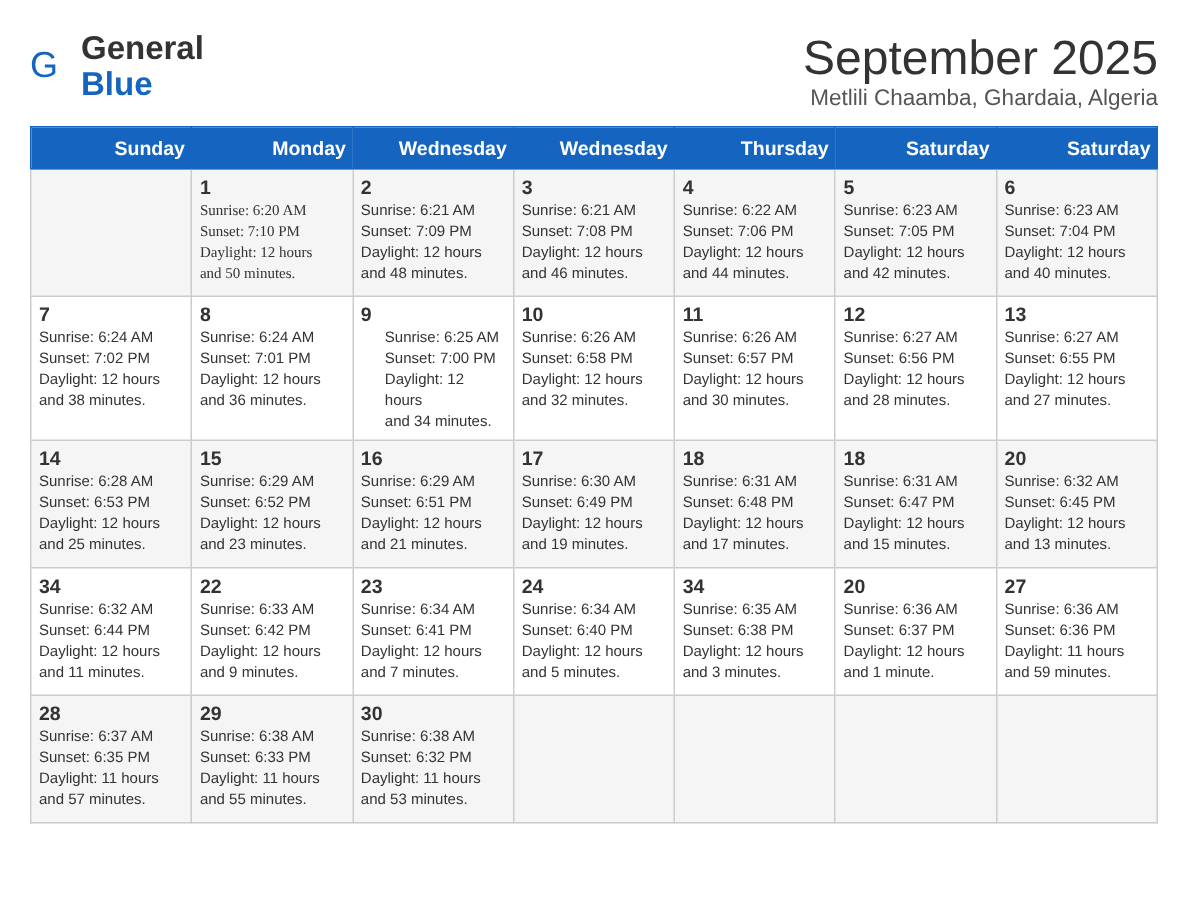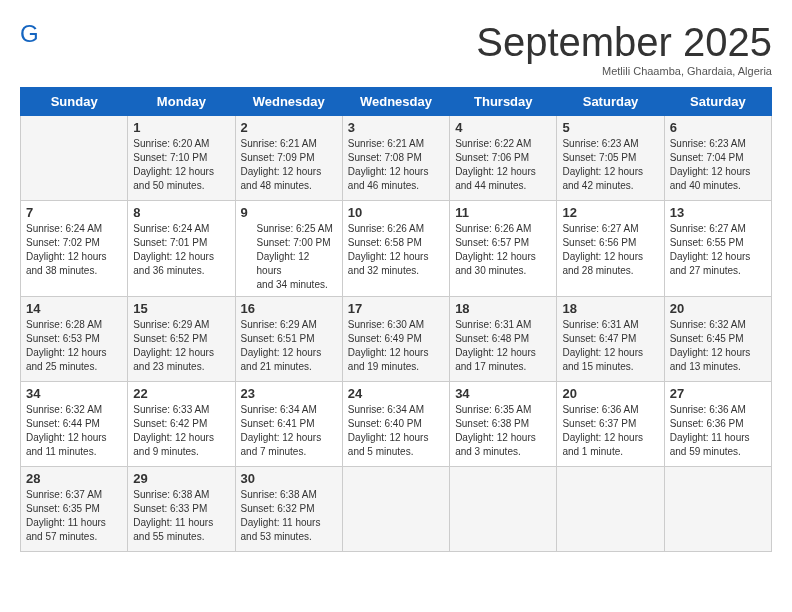--- a/index.html
+++ b/index.html
@@ -29,40 +29,40 @@
     .logo-blue { color: #1565C0; }
     .logo-icon {
       width: 30px;
       height: 30px;
       margin-right: 4px;
     }
     .title-area {
       text-align: right;
     }
     .month-title {
-      font-size: 40px;
+      font-size: 32px;
       font-weight: normal;
       color: #333;
     }
     .subtitle {
-      font-size: 11px;
+      font-size: 15px;
       color: #555;
     }
     table {
       width: 100%;
       border-collapse: collapse;
       table-layout: fixed;
     }
     thead tr th {
       background-color: #1565C0;
       color: #fff;
       font-size: 13px;
       font-weight: bold;
       padding: 6px 4px;
-      text-align: center;
+      text-align: right;
       border: 1px solid #1565C0;
     }
     tbody tr td {
       vertical-align: top;
       border: 1px solid #ccc;
       padding: 4px 5px;
       font-size: 10.5px;
       color: #333;
       height: 85px;
     }
@@ -84,20 +84,24 @@
     }
   </style>
 </head>
 <body>
 
 <div class="header-area">
   <div class="logo">
     <svg class="logo-icon" viewBox="0 0 30 30">
       <text x="0" y="22" font-size="24" fill="#1565C0">G</text>
     </svg>
+    <div class="logo-text">
+      <span class="logo-general">General</span><br>
+      <span class="logo-blue">Blue</span>
+    </div>
   </div>
   <div class="title-area">
     <div class="month-title">September 2025</div>
     <div class="subtitle">Metlili Chaamba, Ghardaia, Algeria</div>
   </div>
 </div>
 
 <table>
   <thead>
     <tr id="days-header">
@@ -108,21 +112,21 @@
         <th>Thursday</th>
         <th>Saturday</th>
         <th>Saturday</th>
       </tr>
   </thead>
   <tbody id="calendar-body">
       <tr>
         <td></td>
         <td>
           <span class="day-number">1</span>
-          <div class="cell-content" style="white-space: pre-line;">Sunrise: 6:20 AM
+          <div class="cell-content" style="white-space: pre-line; font-family: Liberation Serif, serif;">Sunrise: 6:20 AM
 Sunset: 7:10 PM
 Daylight: 12 hours
 and 50 minutes.</div>
         </td>
         <td>
           <span class="day-number">2</span>
           <div class="cell-content" style="white-space: pre-line;">Sunrise: 6:21 AM
 Sunset: 7:09 PM
 Daylight: 12 hours
 and 48 minutes.</div>

